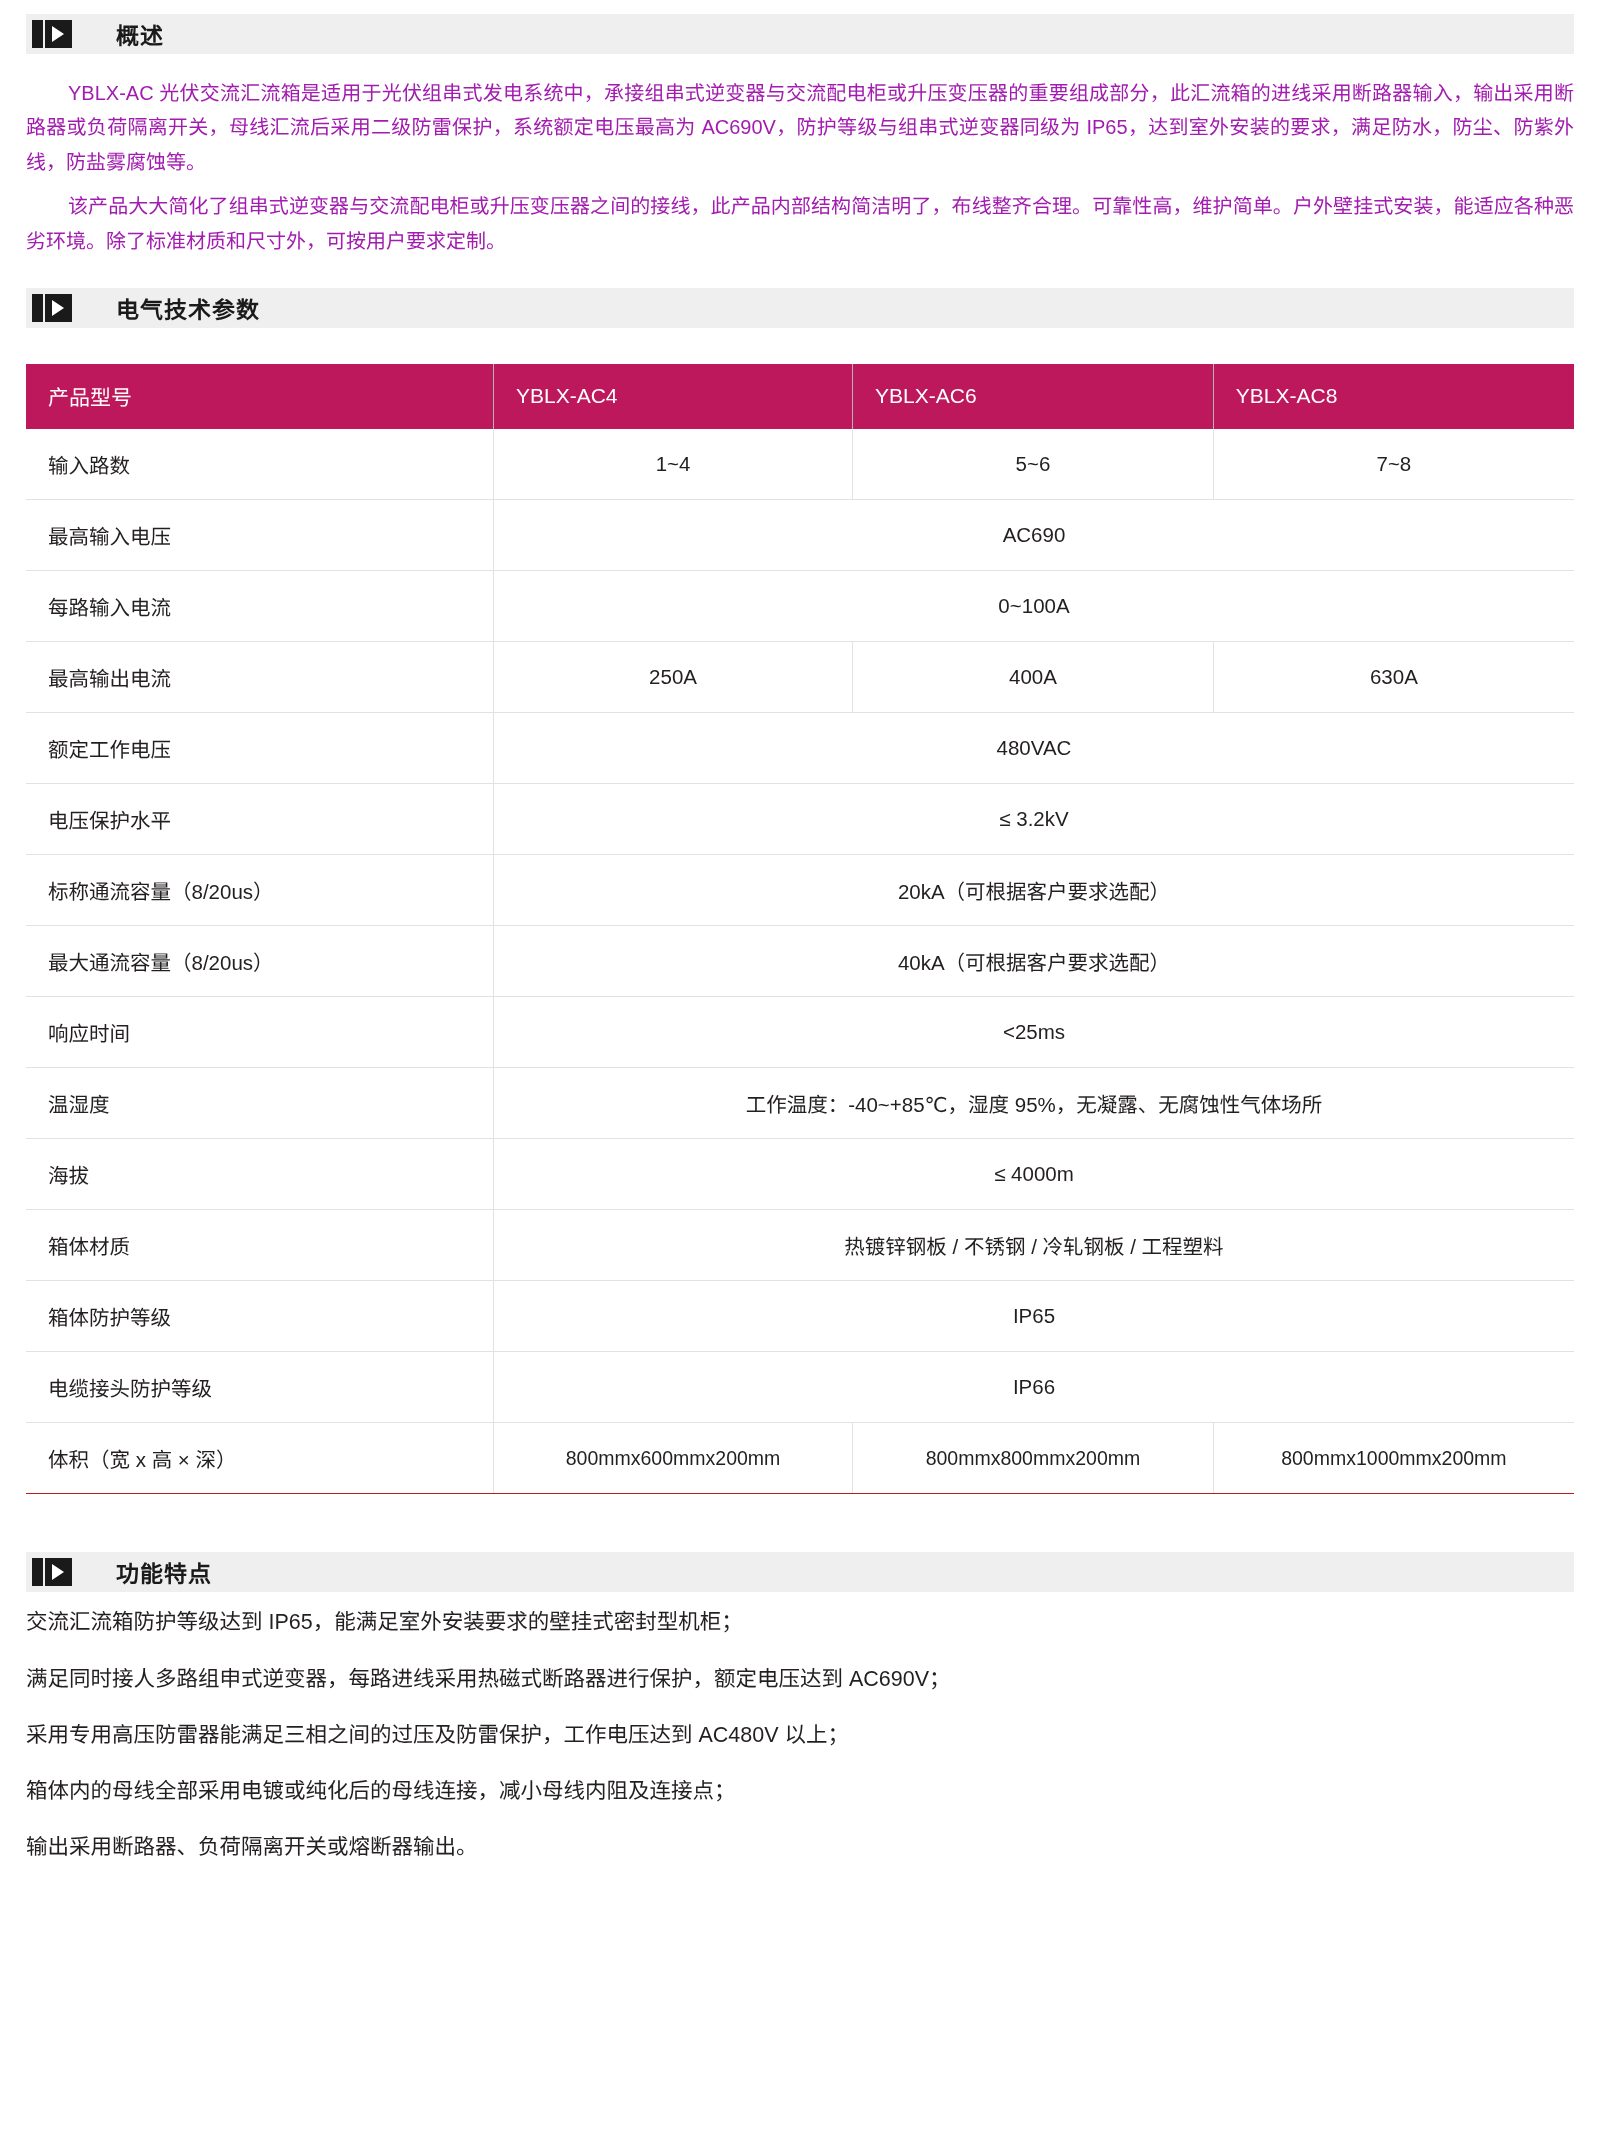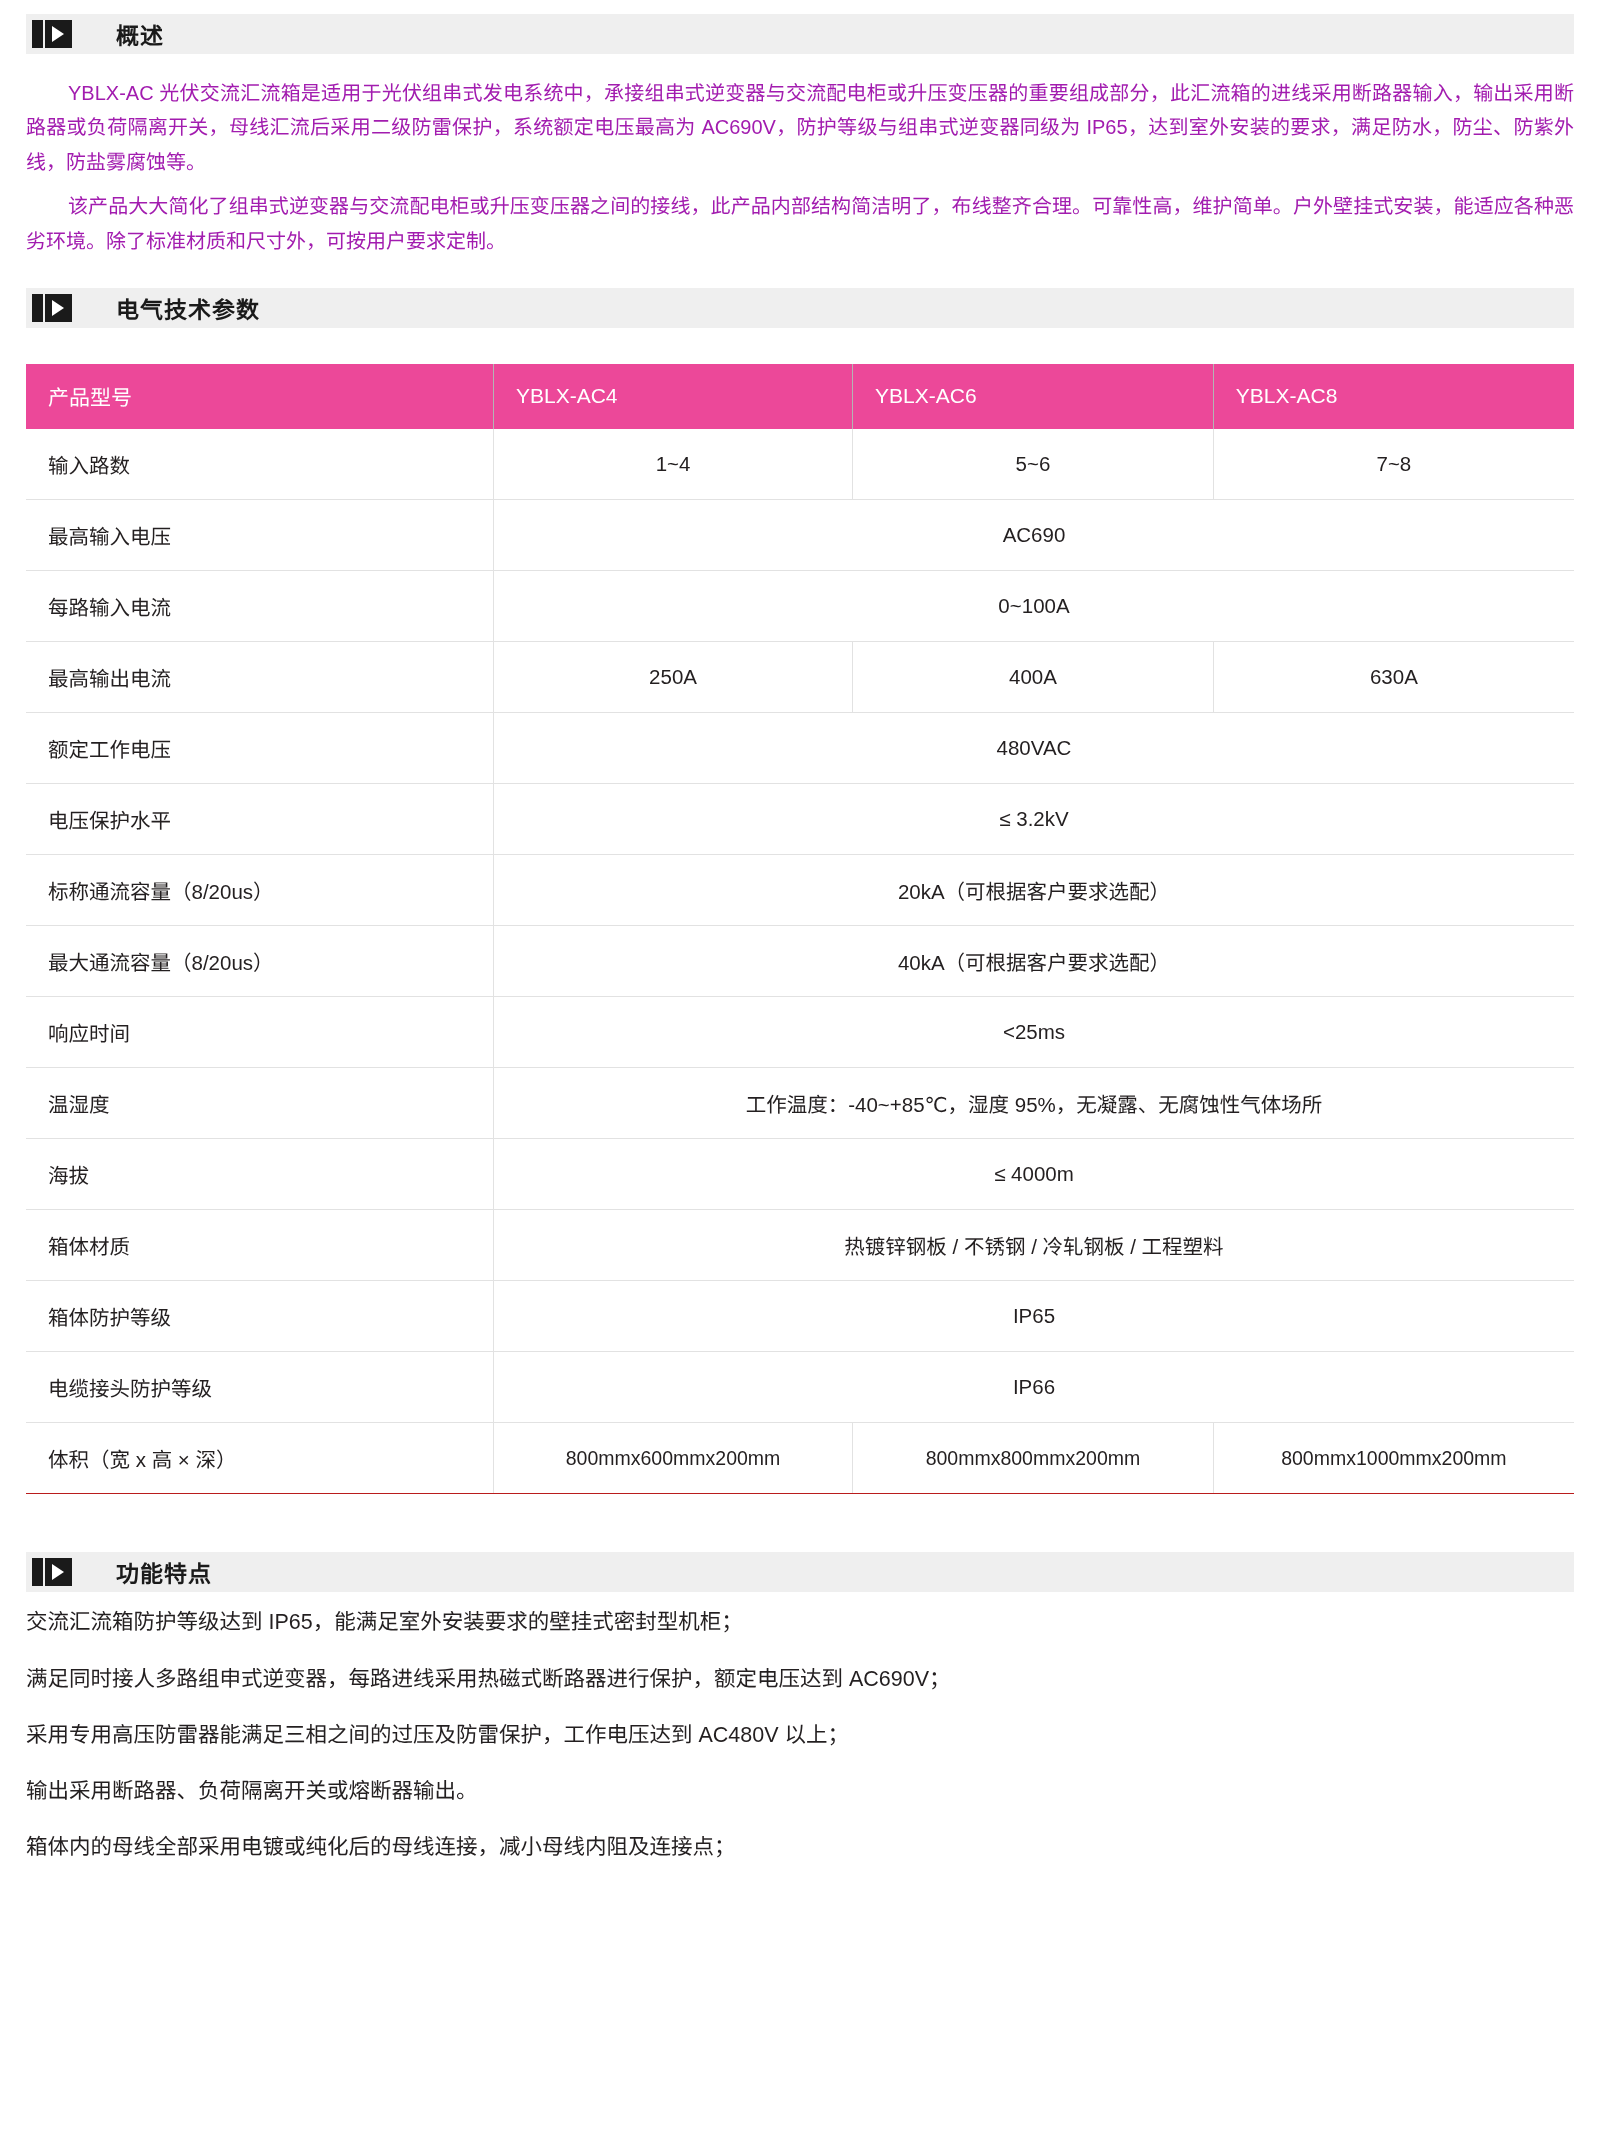--- a/index.html
+++ b/index.html
@@ -75,21 +75,21 @@
     border-collapse: collapse;
     font-size: 20.5px;
     table-layout: fixed;
   }
   table.spec col.c0 { width: 30.2%; }
   table.spec col.c1 { width: 23.2%; }
   table.spec col.c2 { width: 23.3%; }
   table.spec col.c3 { width: 23.3%; }
 
   table.spec thead th {
-    background: #ec4899;
+    background: #be185d;
     color: #ffffff;
     font-weight: normal;
     font-size: 21px;
     height: 65px;
     border-right: 1px solid #b4b4b4;
     padding: 0 22px;
   }
   table.spec thead th:last-child { border-right: none; margin-left: 32px; }
   table.spec thead th.label { text-align: left; }
   table.spec thead th.model { text-align: left; }
@@ -256,18 +256,18 @@
           <polygon points="20,7 32,15 20,23" fill="#ffffff"></polygon>
         </svg>
       </span>
       <span class="title">功能特点</span>
     </div>
 
     <div class="features" id="features-body">
         <p>交流汇流箱防护等级达到 IP65，能满足室外安装要求的壁挂式密封型机柜；</p>
         <p>满足同时接人多路组申式逆变器，每路进线采用热磁式断路器进行保护，额定电压达到 AC690V；</p>
         <p>采用专用高压防雷器能满足三相之间的过压及防雷保护，工作电压达到 AC480V 以上；</p>
+        <p>箱体内的母线全部采用电镀或纯化后的母线连接，减小母线内阻及连接点；</p>
         <p>输出采用断路器、负荷隔离开关或熔断器输出。</p>
-        <p>箱体内的母线全部采用电镀或纯化后的母线连接，减小母线内阻及连接点；</p>
       </div>
 
   </div>
 </div>
 
 </body></html>

